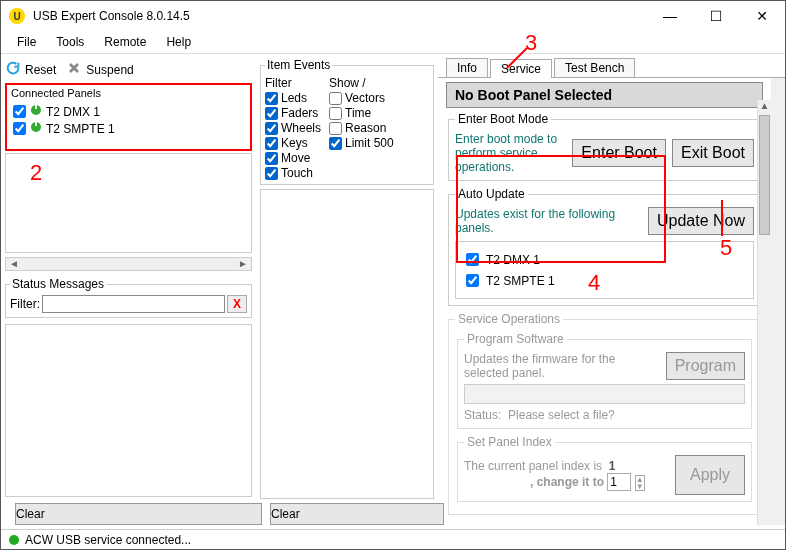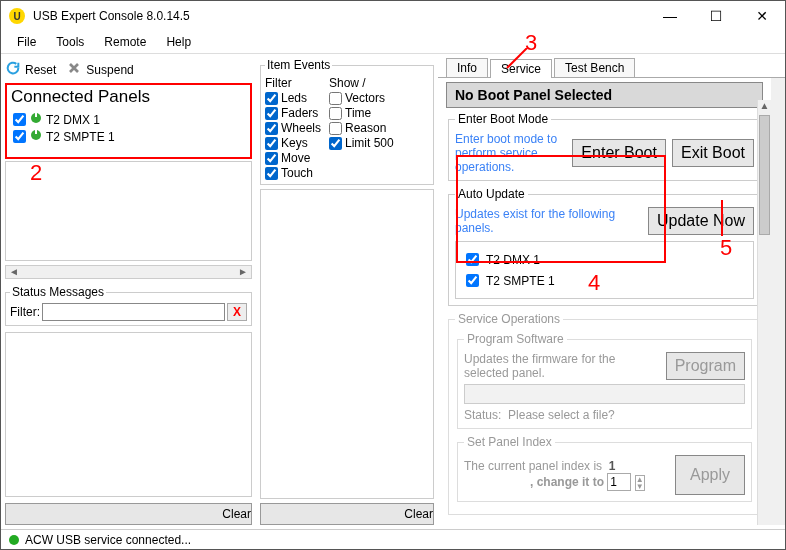--- a/index.html
+++ b/index.html
@@ -11,52 +11,52 @@
 .win-btns { display: flex; height: 100%; }
 .win-btn { width: 46px; height: 30px; display: flex; align-items: center; justify-content: center; font-size: 14px; }
 .menubar { display: flex; padding: 2px 6px; border-bottom: 1px solid #ddd; }
 .menu-item { padding: 2px 10px; }
 .content { flex: 1; display: flex; }
 .left-col { width: 255px; display: flex; flex-direction: column; padding: 4px; gap: 2px; }
 .toolbar { display: flex; align-items: center; padding: 2px 0; gap: 4px; }
 .reset-icon svg { width: 16px; height: 16px; }
 .suspend-icon svg { width: 16px; height: 16px; }
 .panel-box { border: 2px solid red; position: relative; padding: 2px 4px 8px; }
-.panel-label { position: relative; top: 0; left: 0; font-size: 17px; }
+.panel-label { position: relative; top: 0; left: 0; font-size: 11px; }
 .panel-list { background: #fff; padding: 4px 2px; }
 .panel-row { display: flex; align-items: center; gap: 4px; padding: 1px 0; }
 .panel-row input { margin: 0; }
 .scroll { height: 14px; background: #f0f0f0; display: flex; border: 1px solid #ccc; margin-top: 2px; }
 .scroll-btn { width: 16px; text-align: center; color: #666; font-size: 10px; }
 .scroll-track { flex: 1; }
 fieldset.status { border: 1px solid #ccc; padding: 4px; margin: 4px 0 0 0; }
 fieldset.status legend { font-size: 12px; padding: 0 2px; }
 .filter-row { display: flex; align-items: center; gap: 2px; }
 .filter-row input[type=text] { flex: 1; border: 1px solid #888; height: 18px; }
 .x-btn { width: 20px; height: 18px; border: 1px solid #aaa; background: #eee; color: red; font-weight: bold; display: flex; align-items: center; justify-content: center; }
 .status-area { flex: 1; border: 1px solid #ccc; margin: 4px 0; background: #fff; min-height: 150px; }
-.clear-btn { width: 100%; height: 22px; background: #e7e7e7; border: 1px solid #999; text-align: right; line-height: 20px; }
+.clear-btn { width: 100%; height: 22px; background: #e7e7e7; border: 1px solid #999; text-align: left; line-height: 20px; margin-left: 10px; }
 .mid-col { width: 182px; padding: 4px; display: flex; flex-direction: column; }
 fieldset.group { border: 1px solid #ccc; padding: 4px; margin: 0 0 4px 0; }
 fieldset.group legend { font-size: 12px; padding: 0 2px; }
 .filters { display: flex; gap: 8px; }
 .filter-col { display: flex; flex-direction: column; gap: 1px; }
 .chk-row { display: flex; align-items: flex-end; gap: 3px; }
 .chk-row input { margin: 0; accent-color: #0066cc; }
 .mid-area { flex: 1; border: 1px solid #ccc; background: #fff; margin-bottom: 4px; }
 .right-col { flex: 1; display: flex; flex-direction: column; padding: 4px 0 4px 0; position: relative; }
 .tabs { display: flex; border-bottom: 1px solid #aaa; padding-left: 8px; }
 .tab { padding: 2px 10px; border: 1px solid #aaa; border-bottom: none; margin-right: 2px; background: #f8f8f8; }
 .tab.active { background: #fff; position: relative; top: 1px; }
 .tab-body { flex: 1; border-right: 14px solid #f0f0f0; padding: 4px 8px; overflow: hidden; position: relative; }
 .header-bar { background: #d9d9d9; border: 1px solid #888; padding: 4px 8px; font-weight: bold; font-size: 14px; margin-bottom: 4px; }
 fieldset.svc { border: 1px solid #ccc; padding: 6px; margin-bottom: 6px; }
 fieldset.svc legend { padding: 0 3px; font-size: 12px; }
 .svc-row { display: flex; align-items: center; gap: 6px; }
-.svc-text { flex: 1; color: #3b82f6; font-size: 12px; }
+.svc-text { flex: 1; color: #0f766e; font-size: 12px; }
 .btn { background: #e7e7e7; border: 1px solid #888; padding: 4px 8px; min-width: 66px; text-align: center; font-size: 16px; }
 .auto-update { }
 .au-inner { border: 1px solid #ccc; padding: 6px; display: flex; }
 .au-left { flex: 1; }
 .panel-chk { display: flex; align-items: center; gap: 4px; margin: 2px 0; }
 fieldset.faded { border-color: #ddd; }
 fieldset.faded legend, fieldset.faded .svc-text, fieldset.faded div { color: #999; }
 .readonly-box { width: 100%; height: 20px; background: #f2f2f2; border: 1px solid #ccc; margin: 4px 0; }
 .statusbar { height: 24px; border-top: 1px solid #ccc; display: flex; align-items: center; padding: 0 8px; gap: 6px; }
 .green-dot { width: 10px; height: 10px; border-radius: 50%; background: #2a2; }

